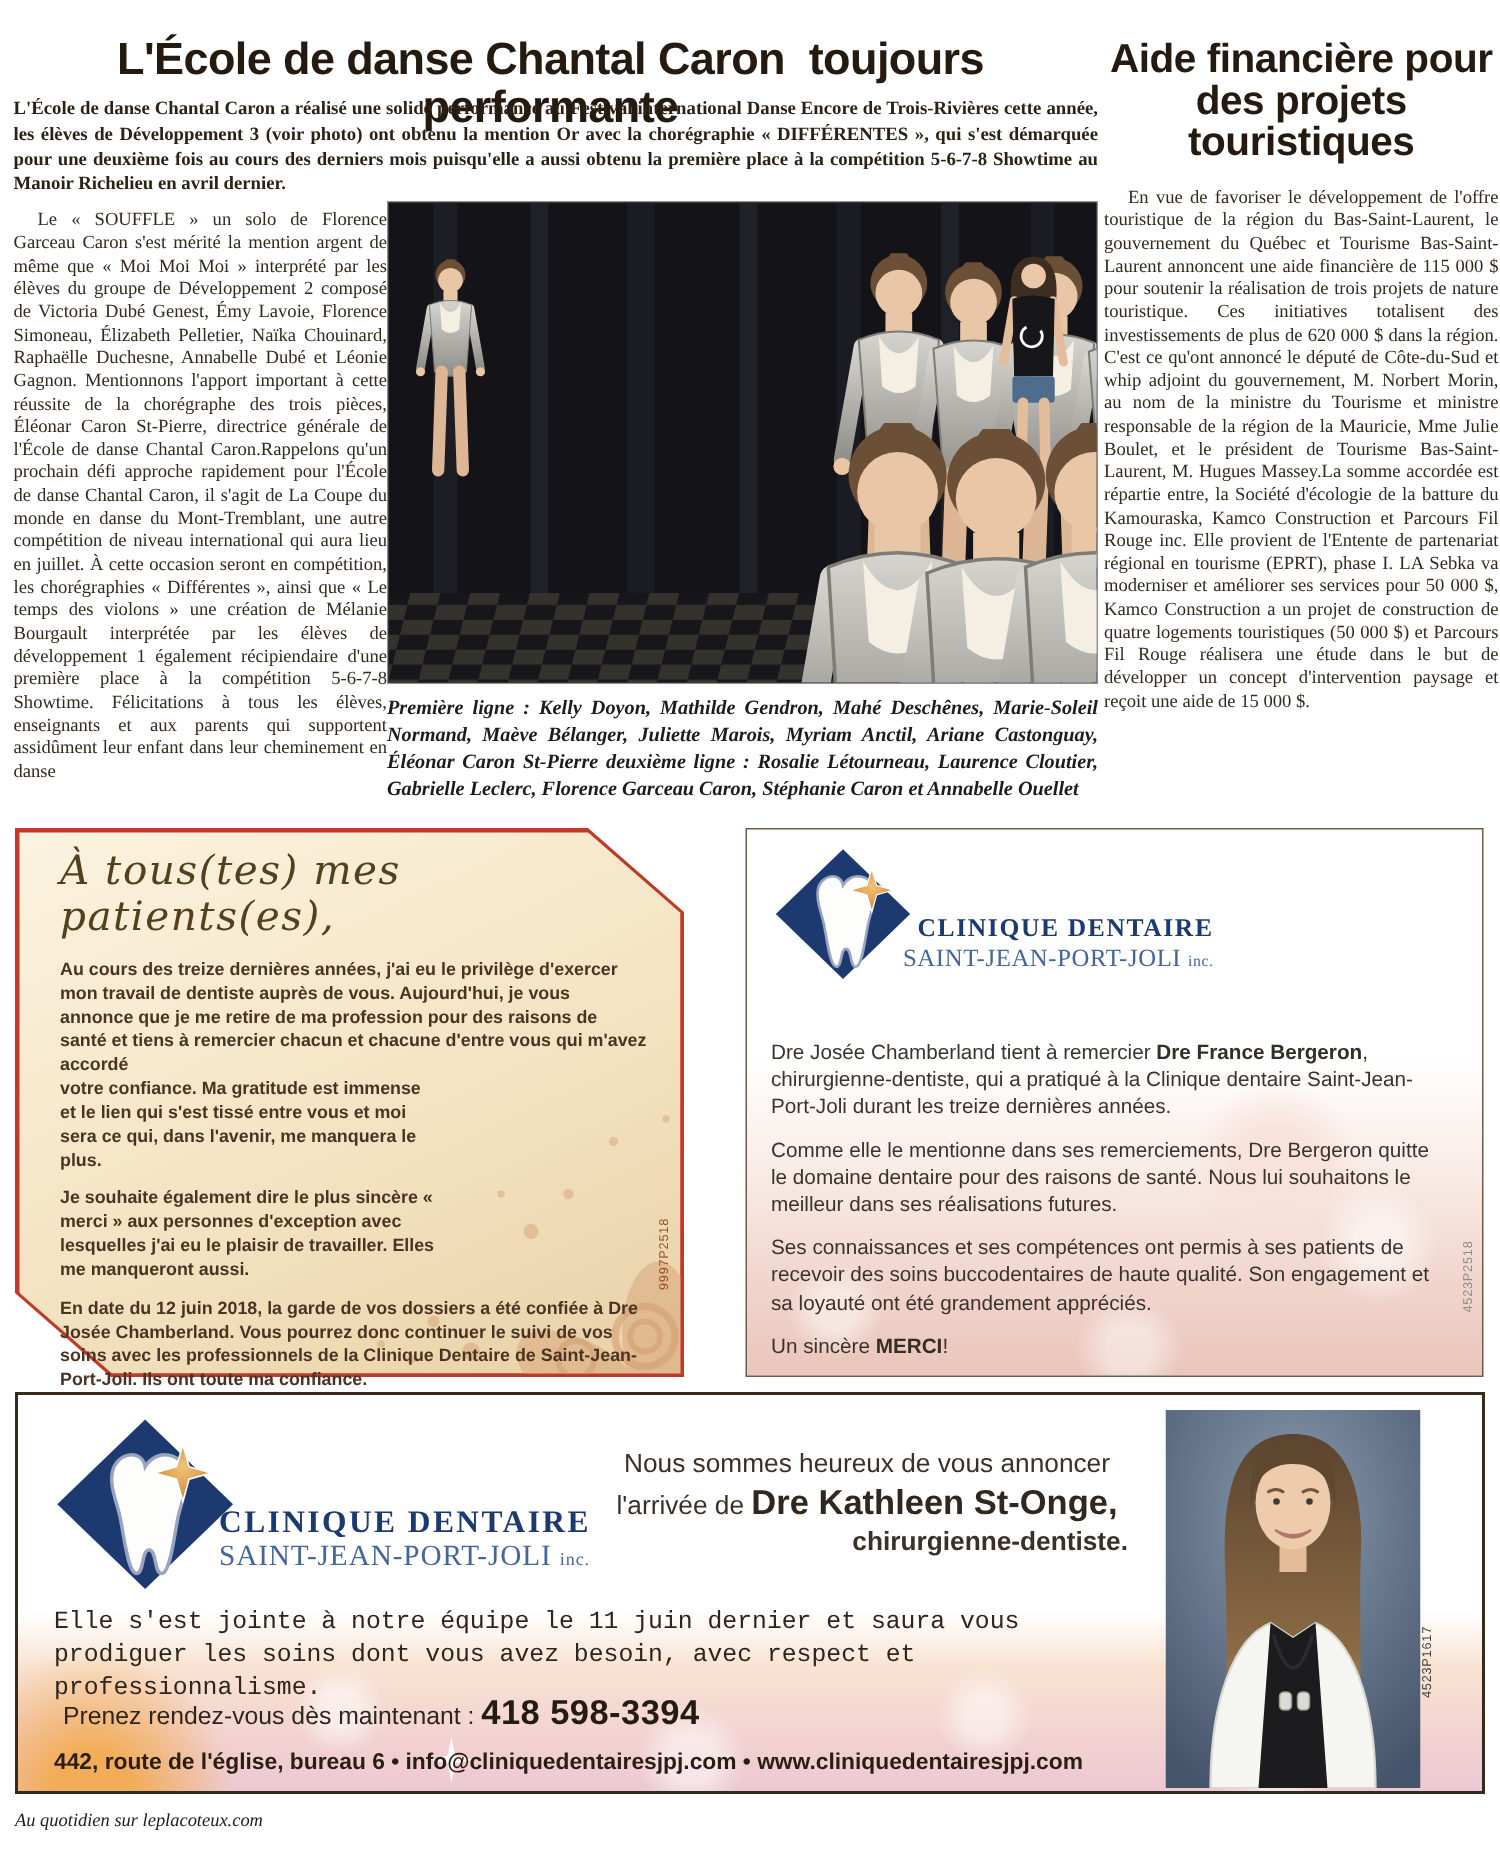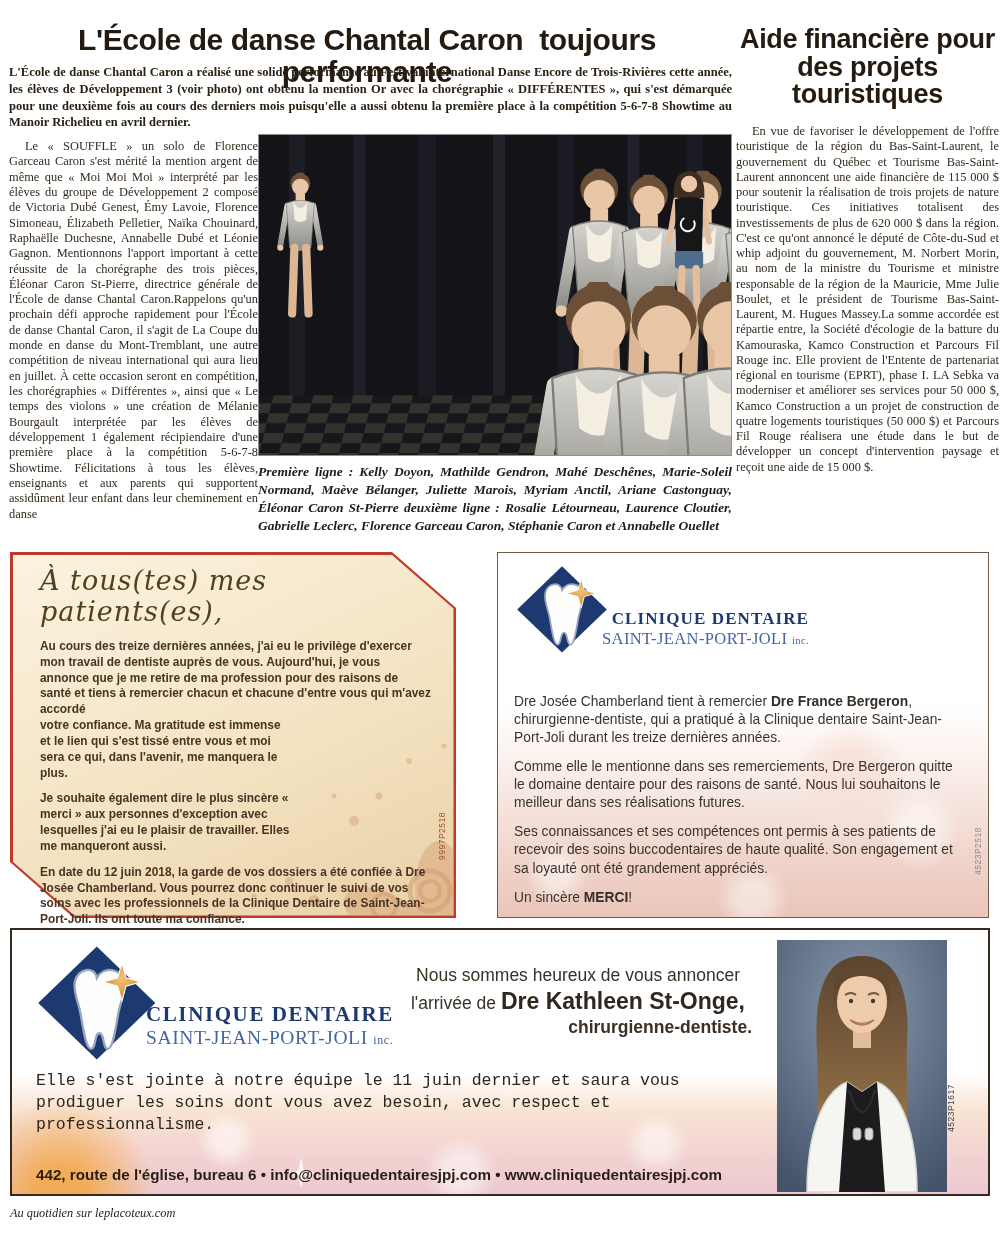--- a/index.html
+++ b/index.html
@@ -322,20 +322,21 @@
       </div>
     </div>
 
     <div class="announce">
       <div class="announce-l1">Nous sommes heureux de vous annoncer</div>
       <div class="announce-l2"><span>l'arrivée de </span><b>Dre Kathleen St-Onge,</b></div>
       <div class="announce-l3">chirurgienne-dentiste.</div>
     </div>
 
     <div class="bottom-body">Elle s'est jointe à notre équipe le 11 juin dernier et saura vous prodiguer les soins dont vous avez besoin, avec respect et professionnalisme.</div>
+    <div class="cta"><span>Prenez rendez-vous dès maintenant : </span><b>418 598-3394</b></div>
     <div class="address">442, route de l'église, bureau 6 • info@cliniquedentairesjpj.com • www.cliniquedentairesjpj.com</div>
 
     <div class="portrait">
       <svg viewBox="0 0 170 252" preserveAspectRatio="none">
         <rect width="170" height="252" fill="url(#pbg)"></rect>
         <path d="M85 16 C 44 16 37 60 40 112 C 42 162 38 212 48 252 L124 252 C 133 206 129 152 130 102 C 133 56 123 16 85 16 Z" fill="url(#hairG)"></path>
         <rect x="76" y="86" width="18" height="22" fill="#e3bd9a"></rect>
         <ellipse cx="85" cy="62" rx="25" ry="31" fill="#edcbab"></ellipse>
         <path d="M85 20 C 60 22 55 42 57 68 C 58 44 70 36 85 36 C 100 36 112 44 113 68 C 115 42 110 22 85 20 Z" fill="#5f4730"></path>
         <path d="M68 55 q6 -4 11 0" stroke="#6e553c" stroke-width="2" fill="none"></path>

